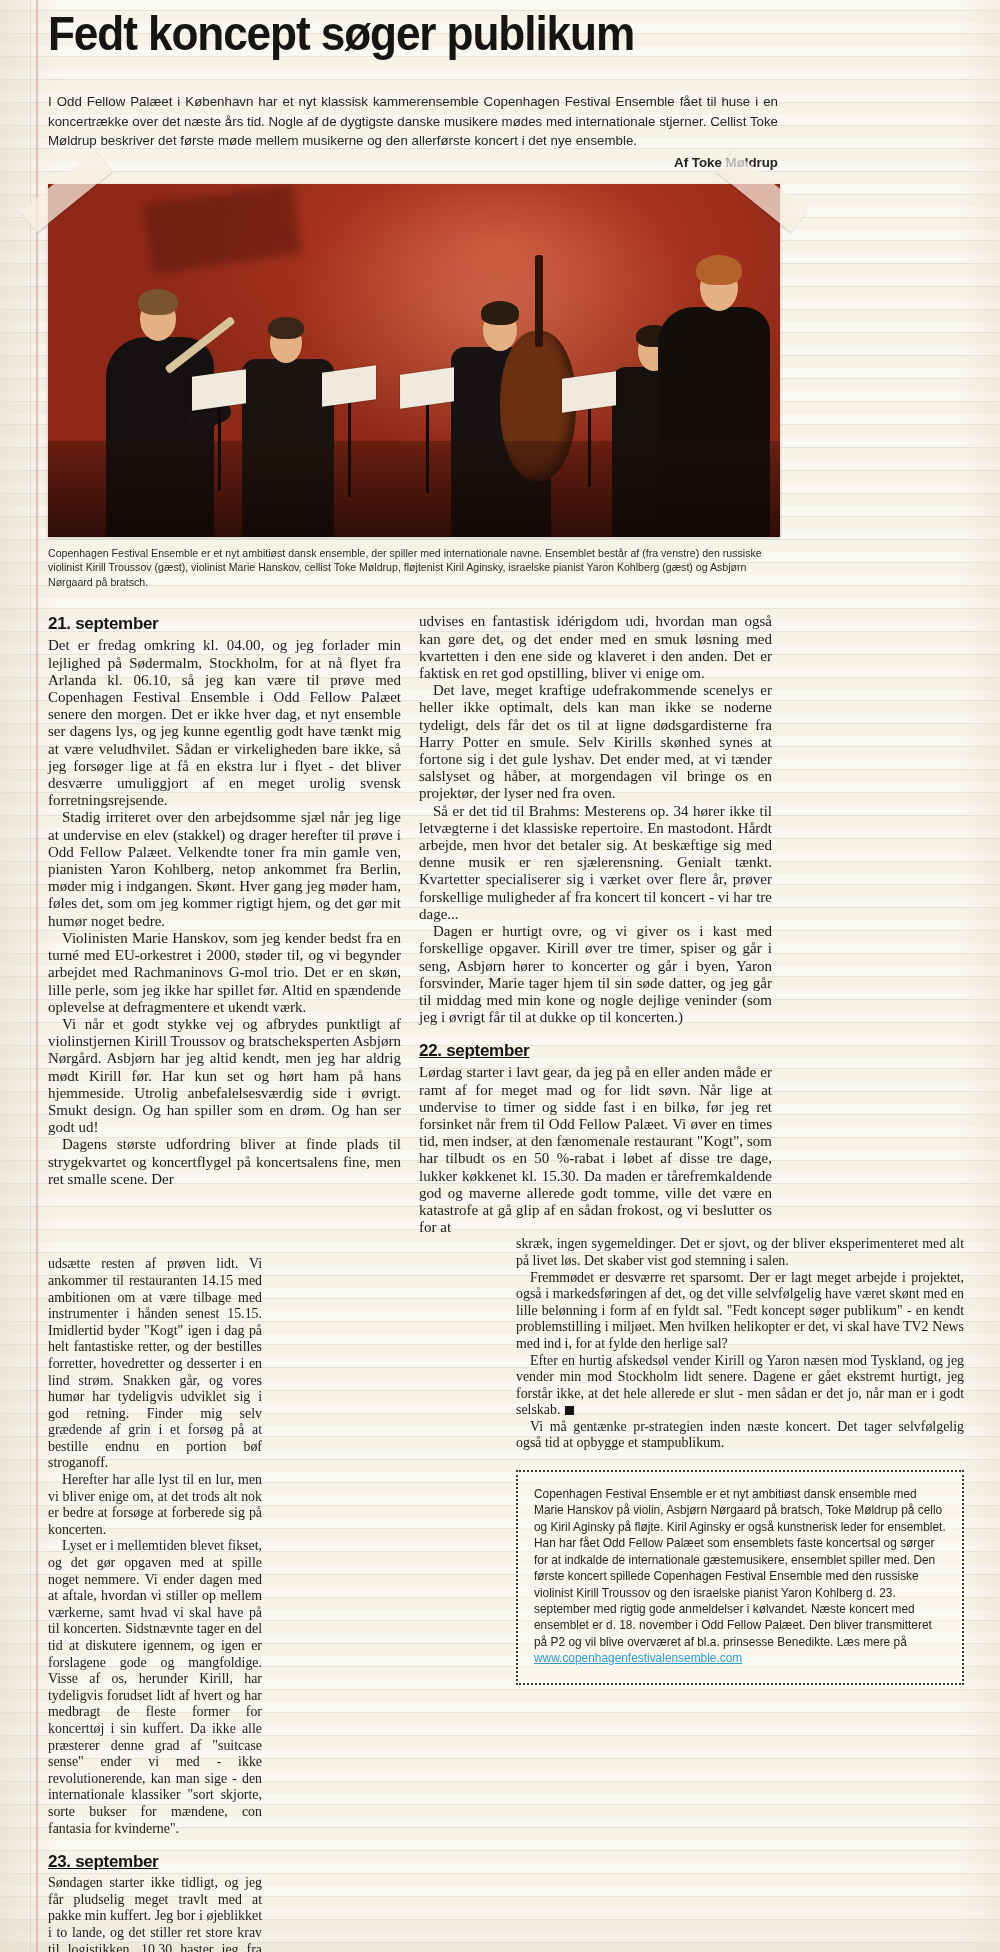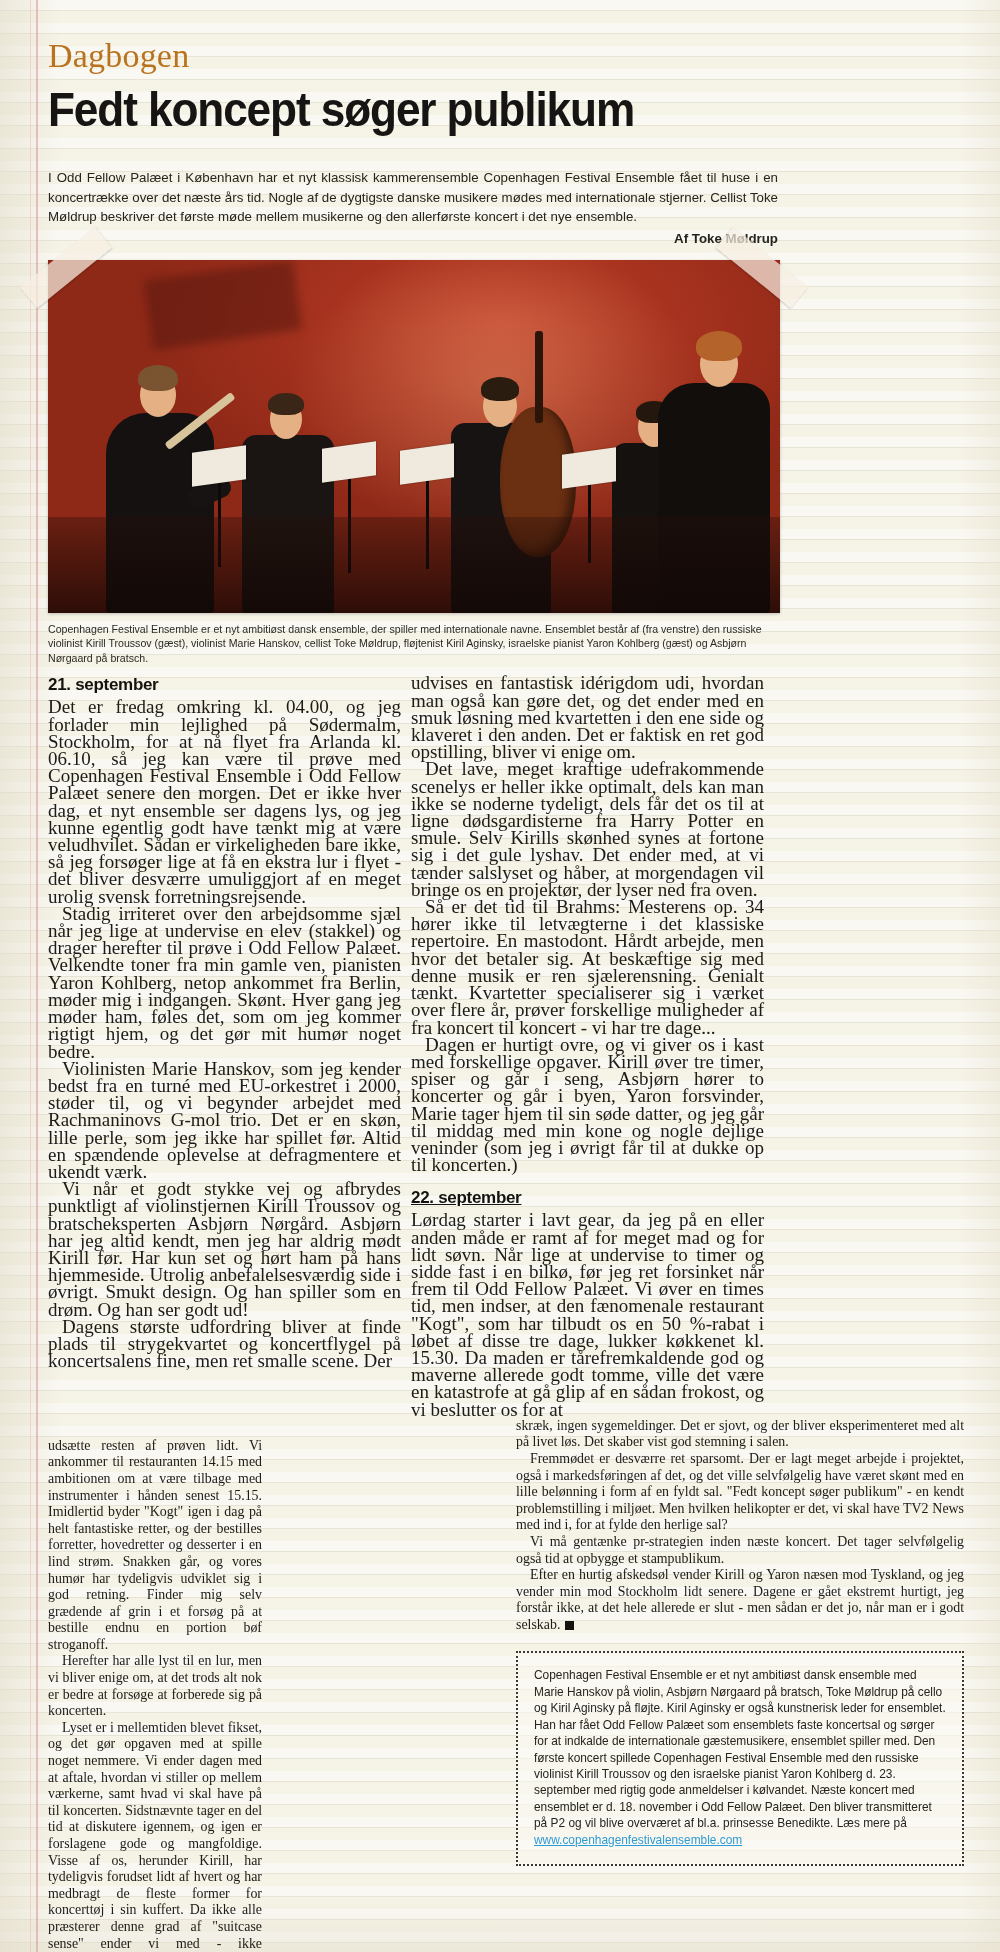--- a/index.html
+++ b/index.html
@@ -119,35 +119,35 @@
   .tape.tr{right:-30px;top:-6px;transform:rotate(39deg);}
 
   .caption{
     font-family:"Liberation Sans", sans-serif;
     font-size:10.6px;line-height:14.6px;color:#2b2924;
     width:732px;margin-top:9px;
   }
 
   
   .cols2{
-    display:flex;gap:10px;margin-top:9px;width:732px;
+    display:flex;gap:18px;margin-top:24px;width:732px;
   }
   .cols2 .col{width:353px;}
 
   .daytitle{
     font-family:"Liberation Sans", sans-serif;
     font-weight:bold;font-size:17px;line-height:22px;
     color:#141310;margin:0 0 2px 0;letter-spacing:-.3px;
   }
   .daytitle.spaced{margin-top:14px;text-decoration:underline;}
 
   p.body{
     margin:0;
     font-family:"Liberation Serif", serif;
-    font-size:19px;line-height:17.2px;
+    font-size:15px;line-height:17.2px;
     text-align:justify;
     hyphens:auto;
     -webkit-hyphens:auto;
     color:#1c1b18;
   }
   p.body + p.body{text-indent:14px;}
 
   
   .cols4{
     display:flex;gap:20px;margin-top:20px;width:916px;
@@ -185,21 +185,20 @@
 </head>
 <body>
 
 <div class="paper-rules"></div>
 <div class="paper-wash"></div>
 <div class="margin-rule second"></div>
 <div class="margin-rule"></div>
 
 <div class="page">
 
-  <div class="kicker">Dagbogen</div>
   <h1 class="headline">Fedt koncept søger publikum</h1>
   <div class="intro">I Odd Fellow Palæet i København har et nyt klassisk kammerensemble Copenhagen Festival Ensemble fået til huse i en koncertrække over det næste års tid. Nogle af de dygtigste danske musikere mødes med internationale stjerner. Cellist Toke Møldrup beskriver det første møde mellem musikerne og den allerførste koncert i det nye ensemble.</div>
   <div class="byline">Af Toke Møldrup</div>
 
   <div class="photo-wrap">
     <div class="photo">
       <div class="spot"></div>
       <div class="wall-shadow"></div>
 
       <div class="fig" style="left:52px;width:120px;height:250px;">
@@ -286,24 +285,24 @@
           <h2 class="daytitle spaced">23. september</h2>
           <p class="body sm">Søndagen starter ikke tidligt, og jeg får pludselig meget travlt med at pakke min kuffert. Jeg bor i øjeblikket i to lande, og det stiller ret store krav til logistikken. 10.30 haster jeg fra Roskilde - som er min danske base - så jeg kan være klar i salen 11.30. Vi løber igennem programmet, som efterhånden føles velkendt, og skynder os til restauranten for at nå frokosten. Vanvittigt vigtigt at have spist godt, når der skal spilles stor musik! Efter fotosession og lidt fritid, der for mit vedkommende bruges på en tillidsretur ned forbi Amalienborg, er det tid til ensemblets første koncert.</p>
 
         </div>
       </div>
     </div>
 
     <div class="box-col">
       <p class="body sm">skræk, ingen sygemeldinger. Det er sjovt, og der bliver eksperimenteret med alt på livet løs. Det skaber vist god stemning i salen.</p>
       <p class="body sm">Fremmødet er desværre ret sparsomt. Der er lagt meget arbejde i projektet, også i markedsføringen af det, og det ville selvfølgelig have været skønt med en lille belønning i form af en fyldt sal. "Fedt koncept søger publikum" - en kendt problemstilling i miljøet. Men hvilken helikopter er det, vi skal have TV2 News med ind i, for at fylde den herlige sal?</p>
-      <p class="body sm">Vi må gentænke pr-strategien inden næste koncert. Det tager selvfølgelig også tid at opbygge et stampublikum.</p>
       <p class="body sm">
         <span>Efter en hurtig afskedsøl vender Kirill og Yaron næsen mod Tyskland, og jeg vender min mod Stockholm lidt senere. Dagene er gået ekstremt hurtigt, jeg forstår ikke, at det hele allerede er slut - men sådan er det jo, når man er i godt selskab.</span><span class="endmark"></span>
       </p>
+      <p class="body sm">Vi må gentænke pr-strategien inden næste koncert. Det tager selvfølgelig også tid at opbygge et stampublikum.</p>
 
       <div class="factbox">
         <p><span>Copenhagen Festival Ensemble er et nyt ambitiøst dansk ensemble med Marie Hanskov på violin, Asbjørn Nørgaard på bratsch, Toke Møldrup på cello og Kiril Aginsky på fløjte. Kiril Aginsky er også kunstnerisk leder for ensemblet. Han har fået Odd Fellow Palæet som ensemblets faste koncertsal og sørger for at indkalde de internationale gæstemusikere, ensemblet spiller med. Den første koncert spillede Copenhagen Festival Ensemble med den russiske violinist Kirill Troussov og den israelske pianist Yaron Kohlberg d. 23. september med rigtig gode anmeldelser i kølvandet. Næste koncert med ensemblet er d. 18. november i Odd Fellow Palæet. Den bliver transmitteret på P2 og vil blive overværet af bl.a. prinsesse Benedikte. Læs mere på </span><a href="#">www.copenhagenfestivalensemble.com</a></p>
       </div>
     </div>
   </div>
 
 </div>
 
 </body></html>

